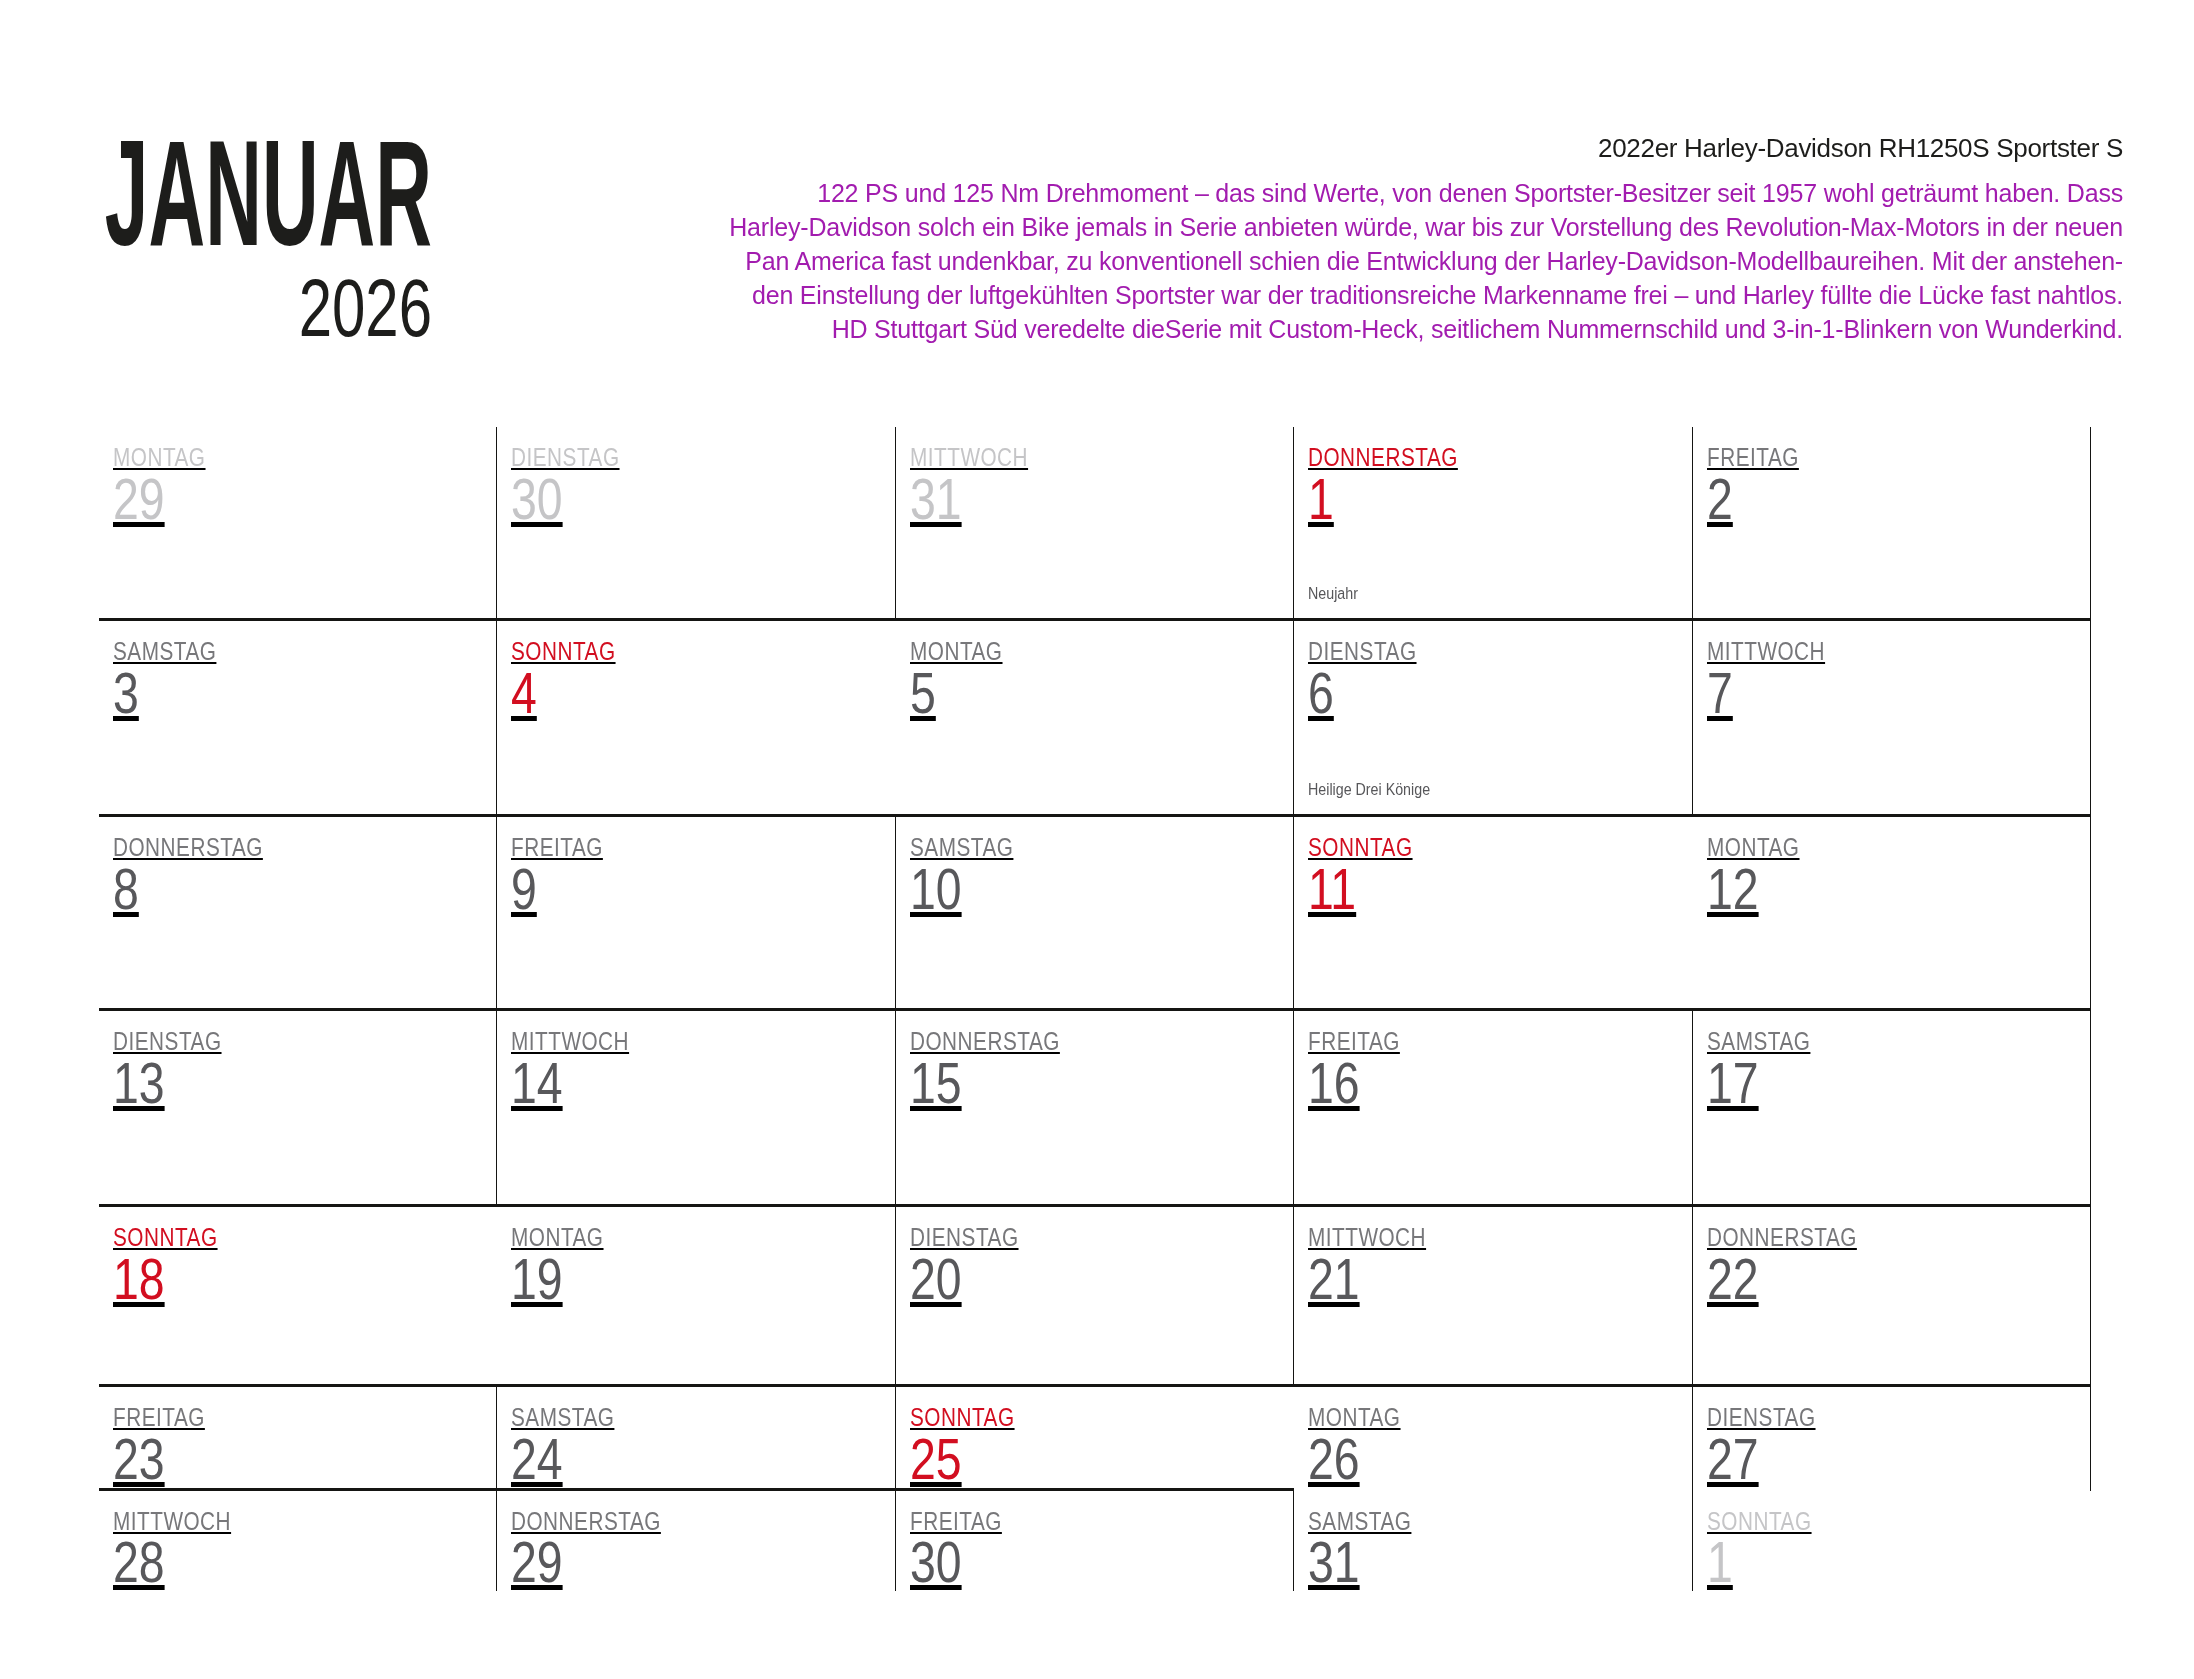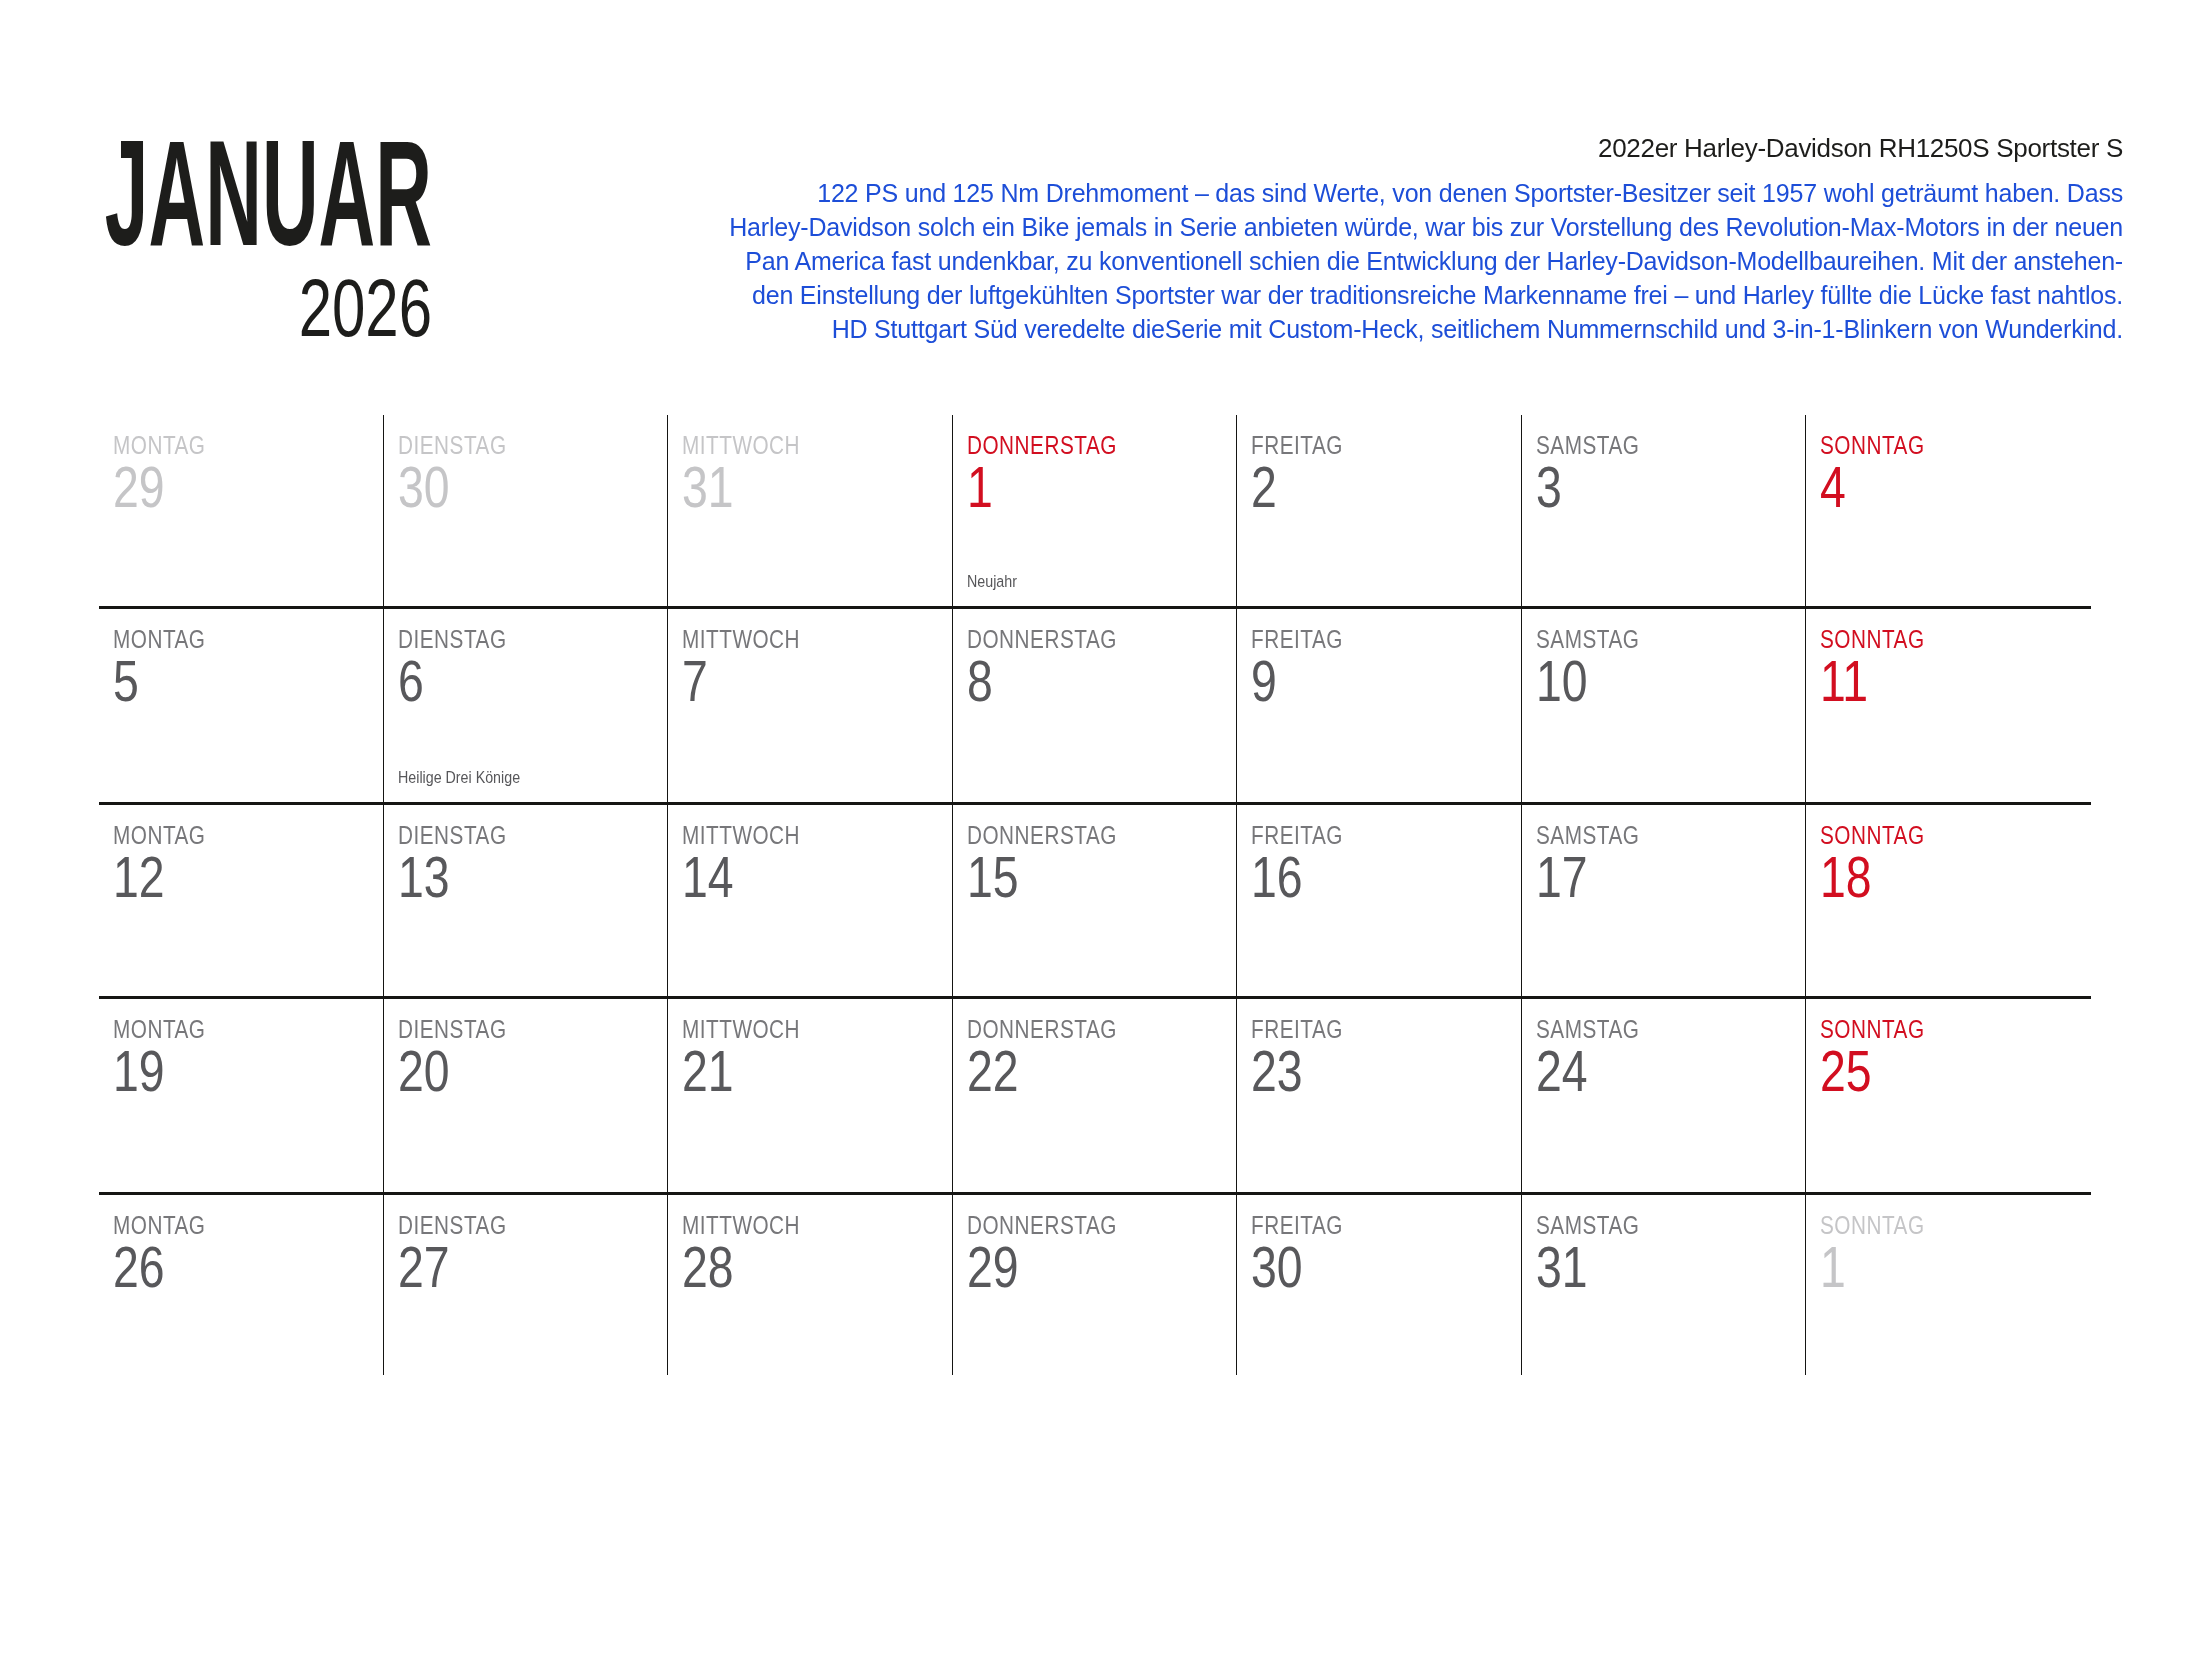--- a/index.html
+++ b/index.html
@@ -17,27 +17,28 @@
     white-space:nowrap;transform:scaleX(.52);transform-origin:100% 0;
   }
   .brand .year{
     font-size:81px;line-height:1;color:var(--ink);margin-top:5.8px;
     white-space:nowrap;transform:scaleX(.74);transform-origin:100% 0;
   }
 
   
   .article{position:absolute;top:134px;right:71px;width:1521px;text-align:right;color:var(--ink);}
   .article h1{margin:0 0 12.8px 0;font-size:26px;line-height:29px;font-weight:normal;letter-spacing:-0.3px;}
-  .article p{margin:0;font-size:25px;line-height:34px;letter-spacing:-0.2px;color:#1d4ed8;white-space:pre-line;}
+  .article p{margin:0;font-size:25px;line-height:34px;letter-spacing:-0.2px;color:#a21caf;white-space:pre-line;}
 
   
   .grid{
-    position:absolute;left:99px;top:415px;width:1992px;
-    display:grid;grid-template-columns:repeat(7,1fr);
+    position:absolute;left:99px;top:427px;width:1992px;
+    display:grid;grid-template-columns:repeat(5,1fr);
     grid-template-rows:194px 196px 194px 196px 180px;
+    text-decoration:underline;
   }
   .cell{position:relative;border-right:1.2px solid var(--line);padding:15px 9.3px 0 14px;}
   .cell:nth-child(7n){border-right:none;}
   .cell.sep{border-bottom:3.5px solid var(--line);}
   .dow{
     font-size:25px;line-height:30px;letter-spacing:0.6px;color:var(--lab);
     white-space:nowrap;transform:scaleX(.83);transform-origin:0 50%;
   }
   .num{
     font-size:58px;line-height:58px;margin-top:-2.3px;color:var(--num);

